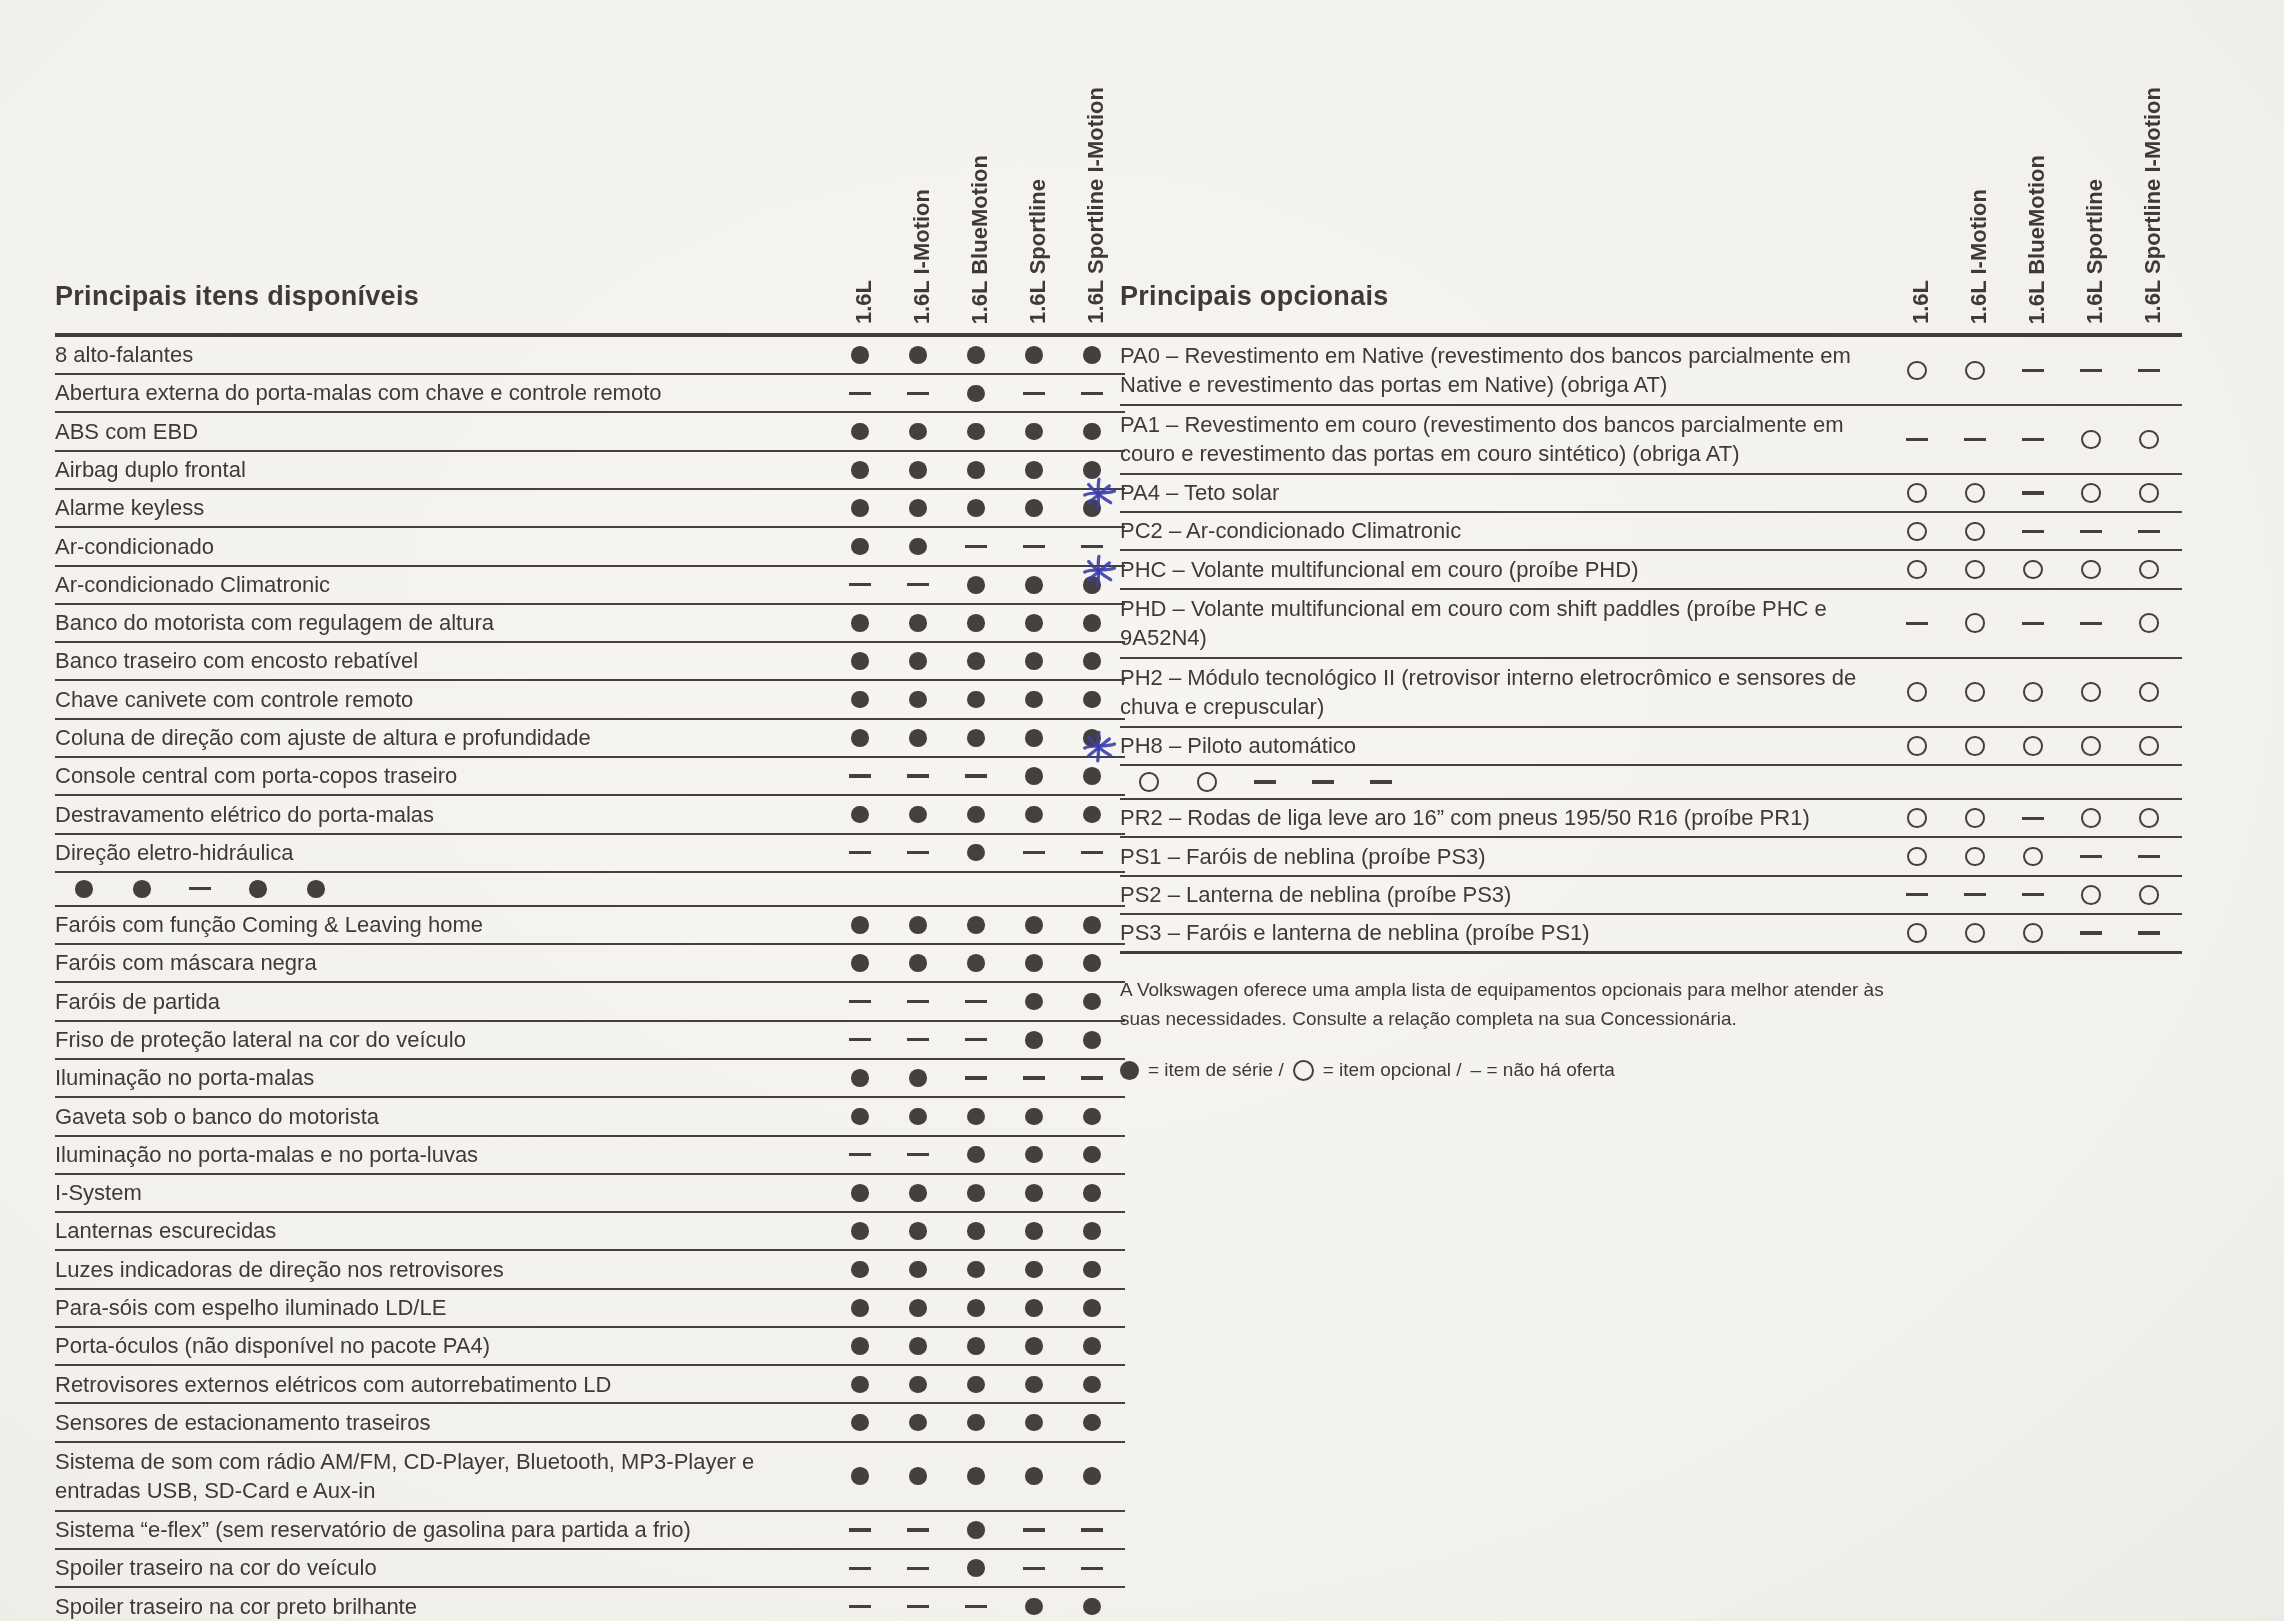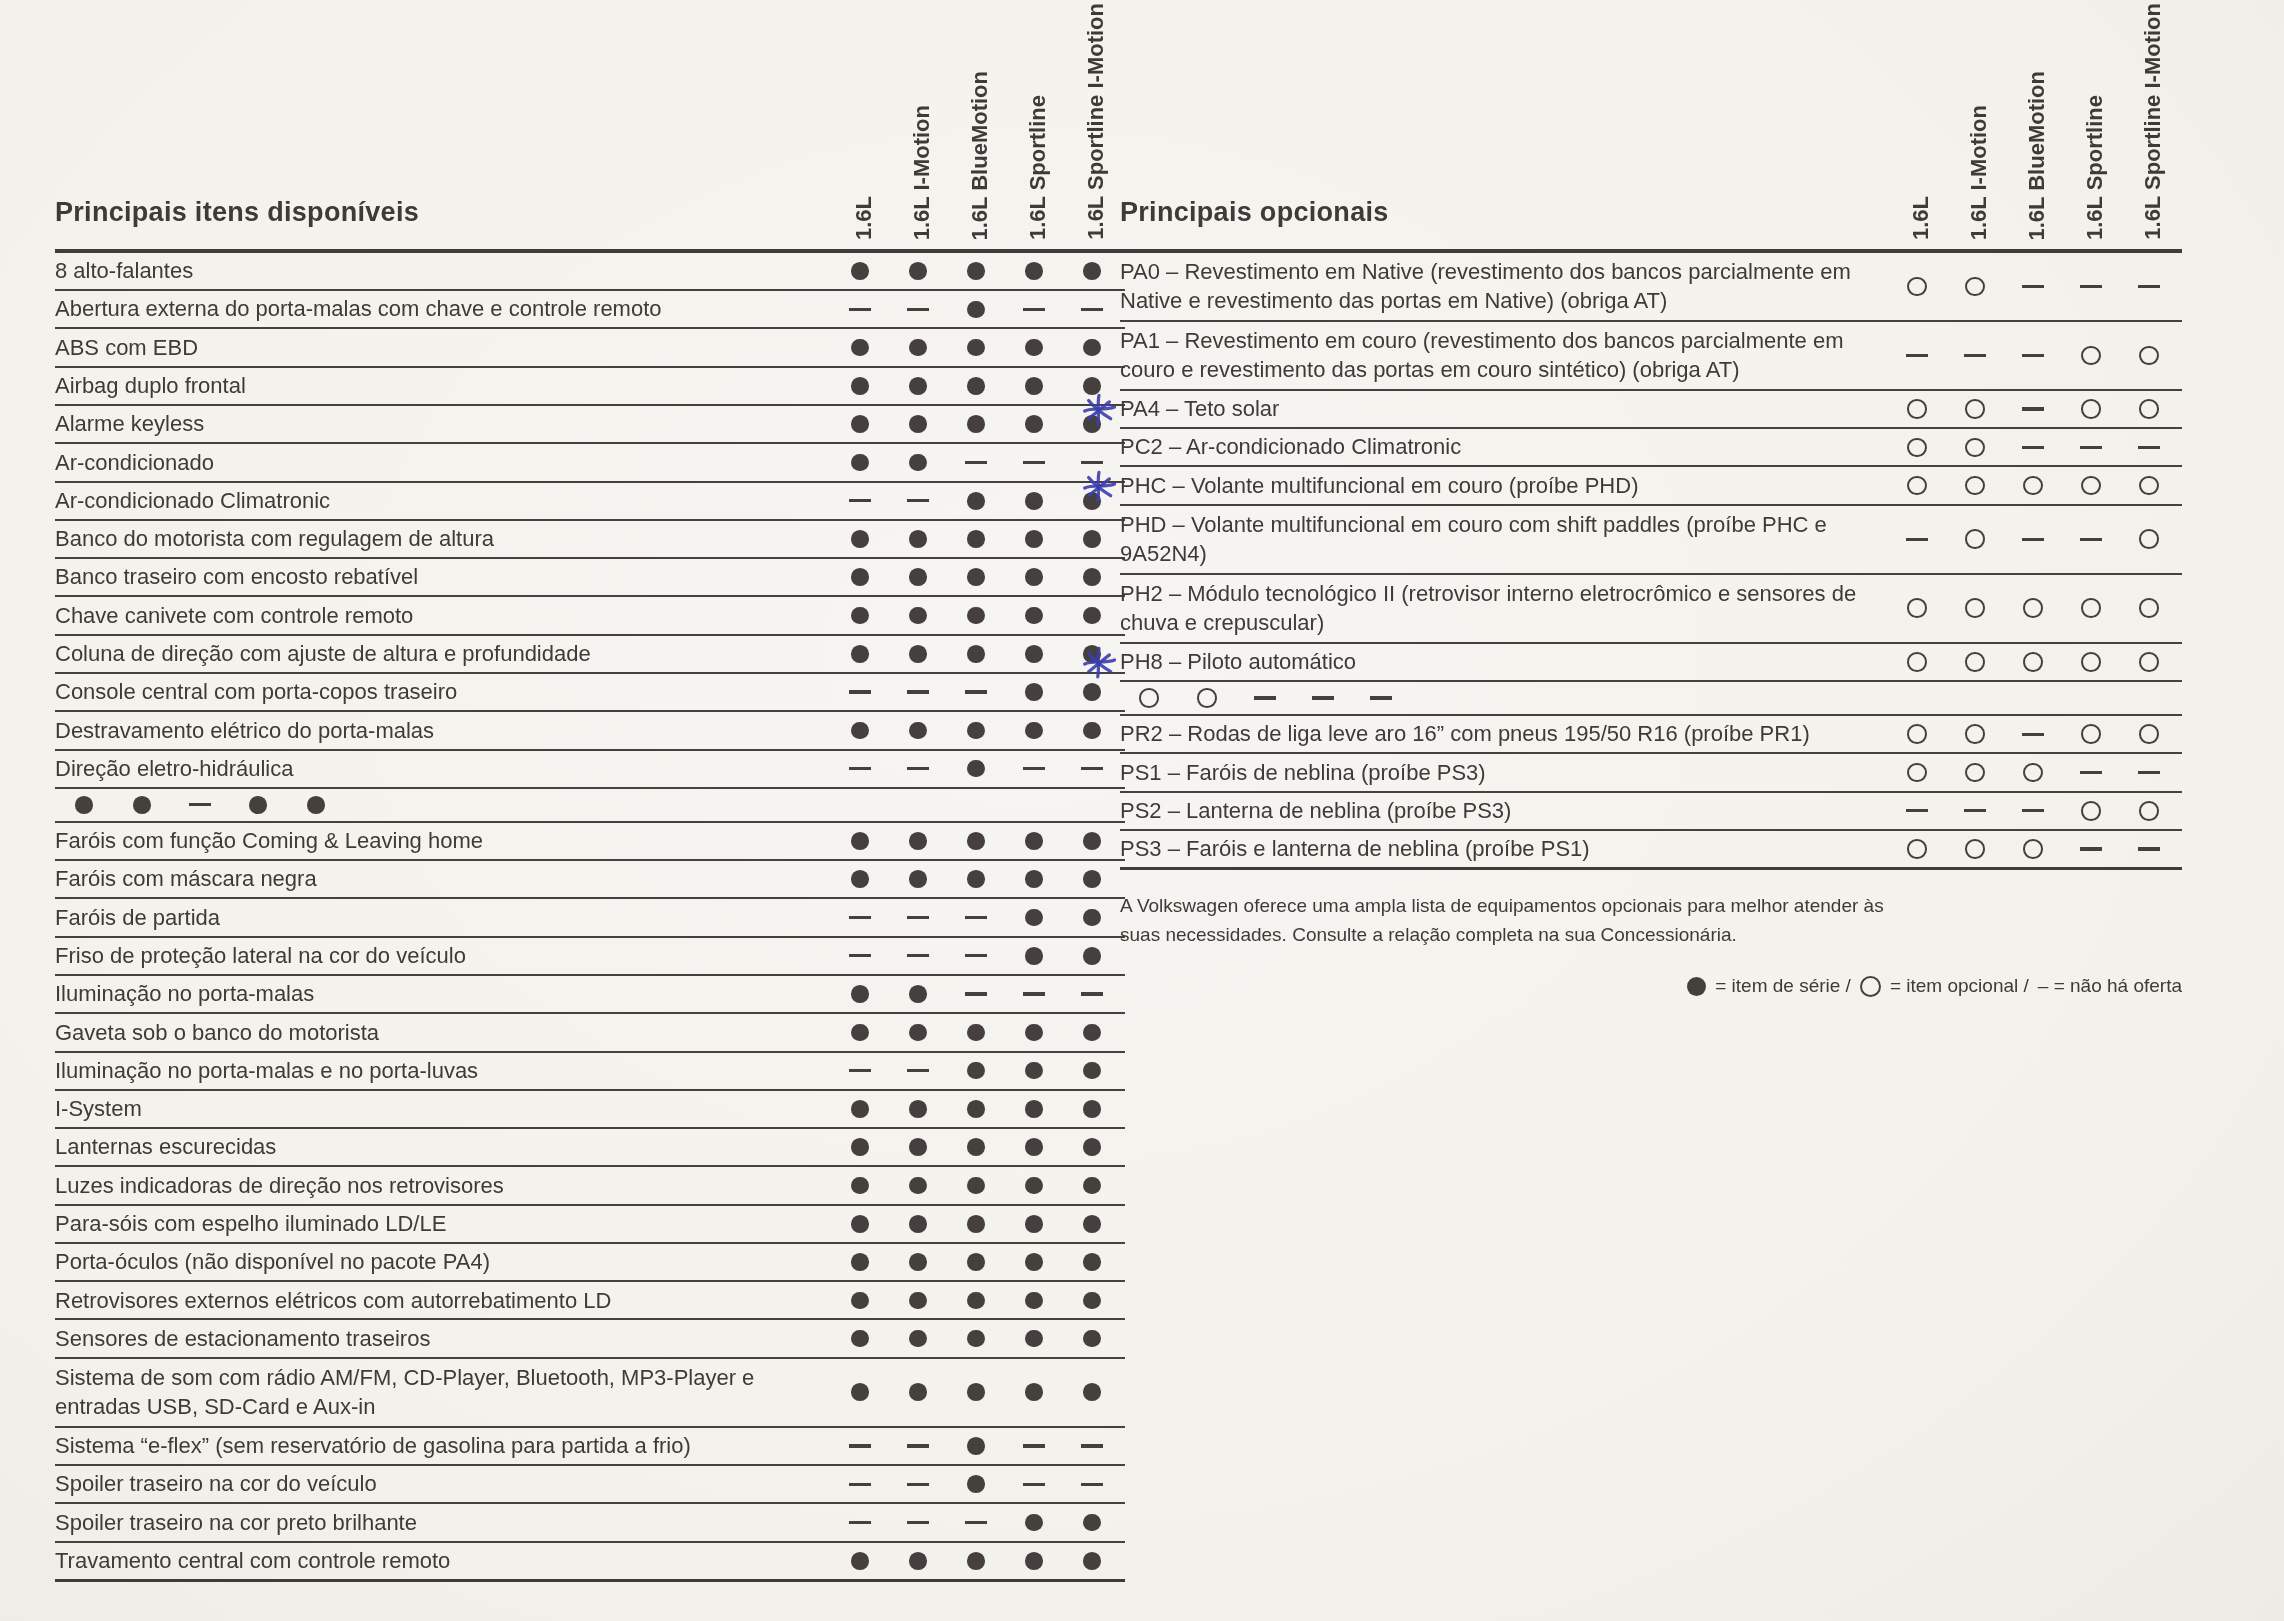--- a/index.html
+++ b/index.html
@@ -8,21 +8,21 @@
     background: radial-gradient(ellipse at 45% 40%, #f7f5f1 0%, #f3f1ec 70%, #edebe5 100%);
     font-family:"Liberation Sans", sans-serif;
     color:#3e3a37;
     position:relative;
     overflow:hidden;
   }
   .spec-section { position:absolute; top:0; }
   .spec-section.left  { left:55px;  width:1070px; }
   .spec-section.right { left:1120px; width:1062px; }
 
-  .header { display:flex; align-items:flex-end; height:249px; }
+  .header { display:flex; align-items:flex-end; height:333px; }
   .title  { flex:1; padding-bottom:21px; font-size:27px; font-weight:bold; letter-spacing:0.3px; }
   .colhead { width:58px; display:flex; justify-content:center; align-items:flex-end; }
   .colhead span {
     writing-mode:vertical-rl; transform:rotate(180deg);
     font-weight:bold; font-size:22px; white-space:nowrap;
     padding-top:9px; 
   }
   .thick-rule { height:3.9px; background:#403c39; }
 
   .row { display:flex; align-items:center; border-bottom:2px solid #45413e; min-height:34px; box-sizing:border-box; padding-right:3.9px; }
@@ -32,21 +32,21 @@
   .row-label .b { font-weight:normal; }
   .cell { width:58px; display:flex; justify-content:center; align-items:center; align-self:stretch; }
 
   .dot    { width:17.6px; height:17.6px; border-radius:50%; background:#45403d; display:inline-block; }
   .circle { width:15.6px; height:15.6px; border-radius:50%; border:2px solid #45403d; background:transparent; display:inline-block; }
   .dash   { width:21.5px; height:3.3px; background:#45403d; display:inline-block; }
 
   .pen-mark { position:absolute; left:-38px; top:50%; transform:translateY(-50%); }
 
   .note { margin-top:22px; font-size:19px; line-height:1.5; white-space:pre-line; max-width:976px; }
-  .legend { margin-top:26px; display:flex; align-items:center; gap:9px; font-size:19px;justify-content:flex-end; }
+  .legend { margin-top:26px; display:flex; align-items:center; gap:9px; font-size:19px; }
   .legend .dot { width:19px; height:19px; }
   .legend .circle { width:17px; height:17px; }
 </style>
 </head>
 <body>
 
 <section class="spec-section left">
   <div class="header">
     <div class="title">Principais itens disponíveis</div>
     <div class="col-headers" style="display:flex;">

